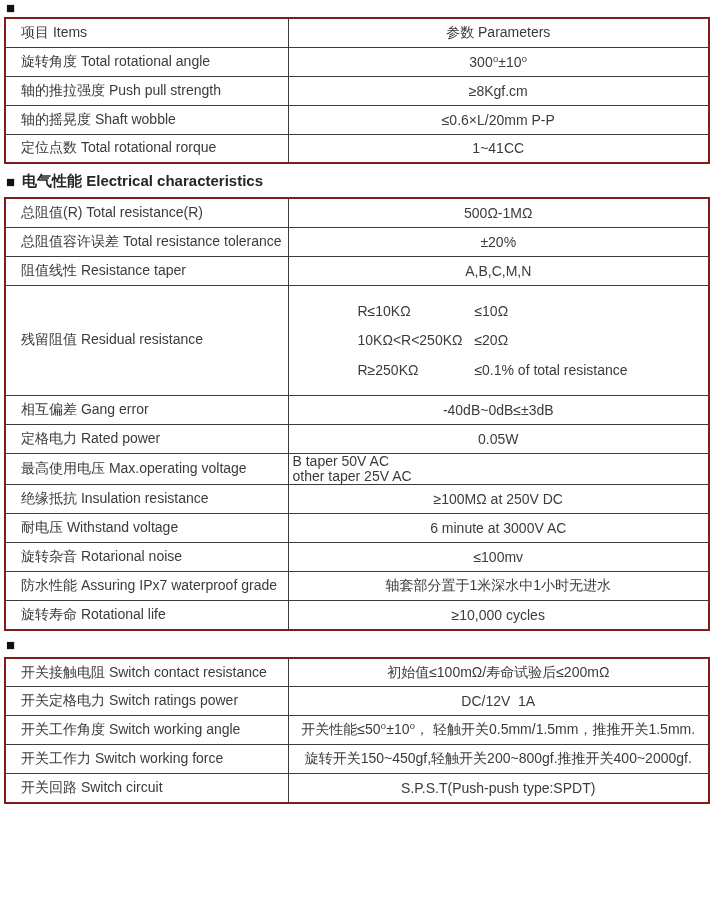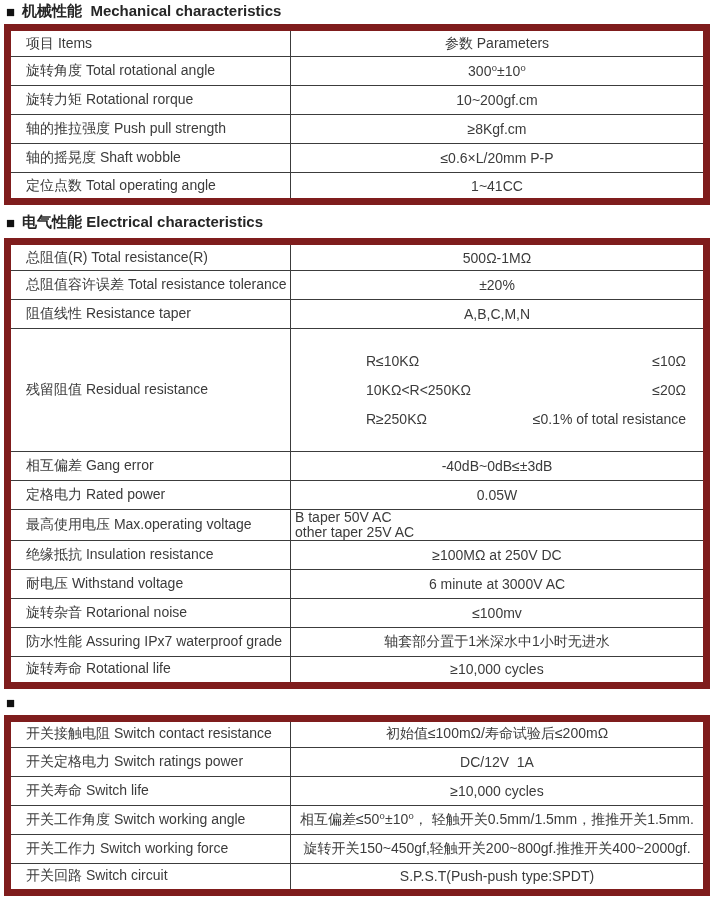--- a/index.html
+++ b/index.html
@@ -19,74 +19,70 @@
   }
   .section:first-child .section-title { padding-top: 2px; padding-bottom: 3px; }
   .bullet {
     display: inline-block;
     font-size: 15px; line-height: 12px;
     margin-right: 7px; color: #111111;
   }
 
   table.spec-table {
     width: 706px; border-collapse: collapse; table-layout: fixed;
-    border: 7px solid #7f1d1d;
+    border: 2px solid #7f1d1d;
   }
   table.spec-table td {
     border: 1px solid #3c3c3c;
     height: 29px;
     font-size: 14px;
     vertical-align: middle;
     white-space: pre-wrap;
     overflow: hidden;
   }
   td.item-cell { text-align: left; padding-left: 15px; }
   td.value-cell { text-align: center; padding: 0 4px; margin-left: 8px; }
-  td.residual-cell { padding: 17px; height: 88px; border-radius: 7px; }
+  td.residual-cell { padding: 11px; height: 88px; border-radius: 7px; }
   .value-line { line-height: 15px; text-align: left; }
 
   .sub-row { display: flex; align-items: center; height: 29.3px; }
   .sub-cond { width: 44%; padding-left: 58px; text-align: left; }
-  .sub-val { flex: 1; text-align: right; }
+  .sub-val { flex: 1; text-align: left; }
 </style>
 </head>
 <body>
 
 <div class="page">
   <div id="sections-root">
       <div class="section">
-        <div class="section-title"><span class="bullet">■</span><span class="title-text">机械性能  Mechanical characteristics</span></div>
+        <div class="section-title"><span class="bullet">■</span></div>
         <table class="spec-table">
           <colgroup>
             <col style="width: 283px;">
             <col>
           </colgroup>
           <tbody>
             <tr class="spec-row header-row">
               <td class="item-cell">项目 Items</td>
               <td class="value-cell">参数 Parameters</td>
             </tr>
             <tr class="spec-row">
               <td class="item-cell">旋转角度 Total rotational angle</td>
               <td class="value-cell">300⁰±10⁰</td>
             </tr>
             <tr class="spec-row">
-              <td class="item-cell">旋转力矩 Rotational rorque</td>
-              <td class="value-cell">10~200gf.cm</td>
-            </tr>
-            <tr class="spec-row">
               <td class="item-cell">轴的推拉强度 Push pull strength</td>
               <td class="value-cell">≥8Kgf.cm</td>
             </tr>
             <tr class="spec-row">
               <td class="item-cell">轴的摇晃度 Shaft wobble</td>
               <td class="value-cell">≤0.6×L/20mm P-P</td>
             </tr>
             <tr class="spec-row">
-              <td class="item-cell">定位点数 Total operating angle</td>
+              <td class="item-cell">定位点数 Total rotational rorque</td>
               <td class="value-cell">1~41CC</td>
             </tr>
           </tbody>
         </table>
       </div>
       <div class="section">
         <div class="section-title"><span class="bullet">■</span><span class="title-text">电气性能 Electrical characteristics</span></div>
         <table class="spec-table">
           <colgroup>
             <col style="width: 283px;">
@@ -154,26 +150,22 @@
           <tbody>
             <tr class="spec-row">
               <td class="item-cell">开关接触电阻 Switch contact resistance</td>
               <td class="value-cell">初始值≤100mΩ/寿命试验后≤200mΩ</td>
             </tr>
             <tr class="spec-row">
               <td class="item-cell">开关定格电力 Switch ratings power</td>
               <td class="value-cell">DC/12V  1A</td>
             </tr>
             <tr class="spec-row">
-              <td class="item-cell">开关寿命 Switch life</td>
-              <td class="value-cell">≥10,000 cycles</td>
-            </tr>
-            <tr class="spec-row">
               <td class="item-cell">开关工作角度 Switch working angle</td>
-              <td class="value-cell">相互偏差≤50⁰±10⁰， 轻触开关0.5mm/1.5mm，推推开关1.5mm.</td>
+              <td class="value-cell">开关性能≤50⁰±10⁰， 轻触开关0.5mm/1.5mm，推推开关1.5mm.</td>
             </tr>
             <tr class="spec-row">
               <td class="item-cell">开关工作力 Switch working force</td>
               <td class="value-cell">旋转开关150~450gf,轻触开关200~800gf.推推开关400~2000gf.</td>
             </tr>
             <tr class="spec-row">
               <td class="item-cell">开关回路 Switch circuit</td>
               <td class="value-cell">S.P.S.T(Push-push type:SPDT)</td>
             </tr>
           </tbody>

